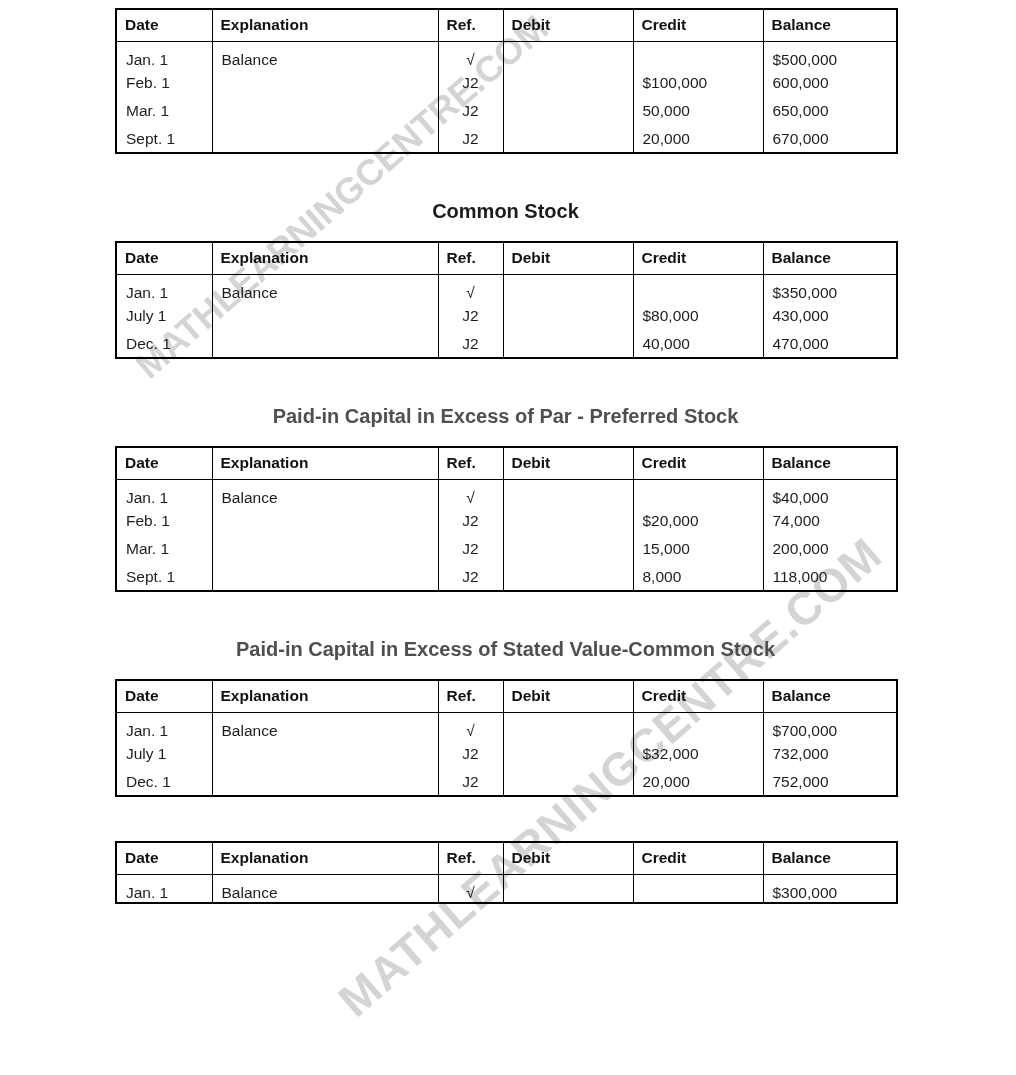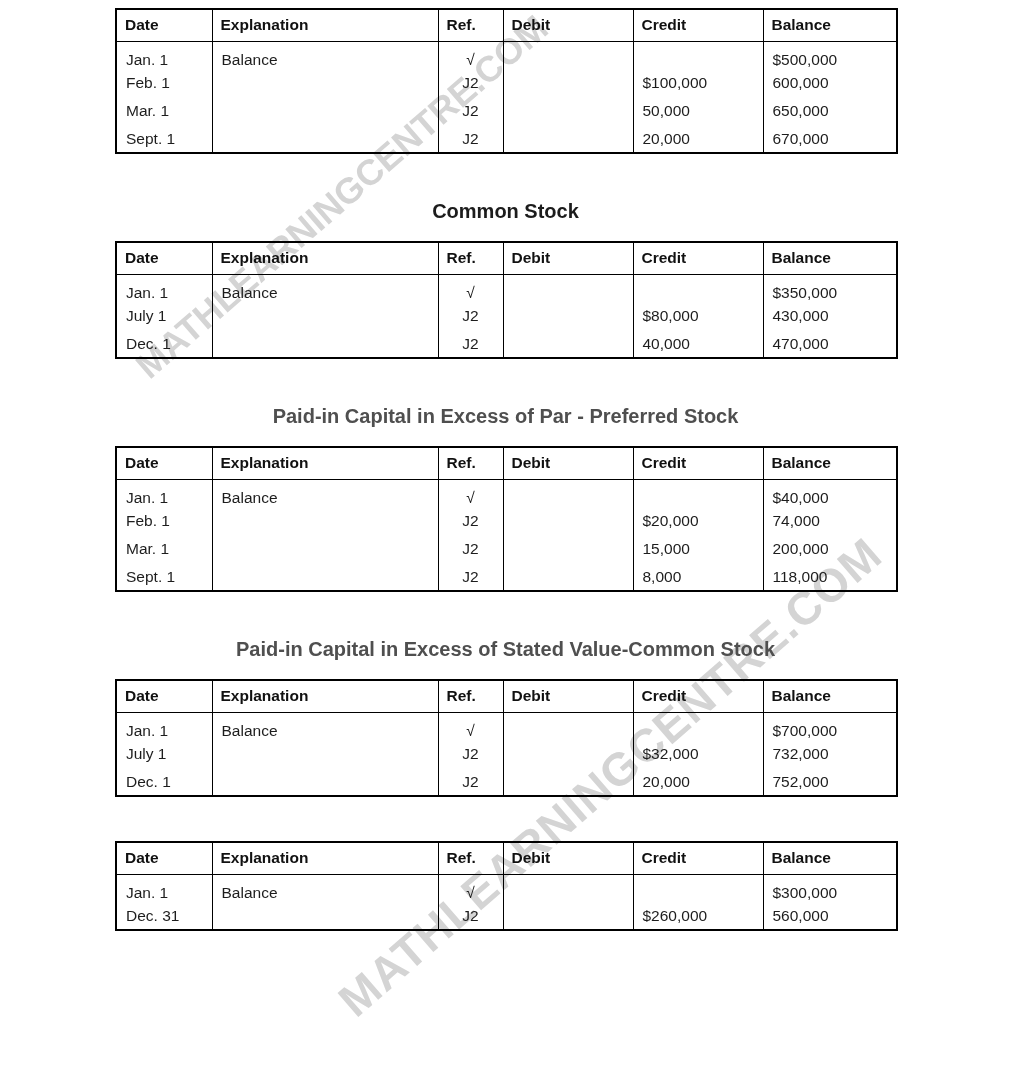--- a/index.html
+++ b/index.html
@@ -330,25 +330,17 @@
       </thead>
       <tbody>
             <tr>
               <td class="c-date">Jan. 1</td>
               <td class="c-explanation">Balance</td>
               <td class="c-ref">√</td>
               <td class="c-debit"></td>
               <td class="c-credit"></td>
               <td class="c-balance">$300,000</td>
             </tr>
-            <tr>
-              <td class="c-date">Dec. 31</td>
-              <td class="c-explanation"></td>
-              <td class="c-ref">J2</td>
-              <td class="c-debit"></td>
-              <td class="c-credit">$260,000</td>
-              <td class="c-balance">560,000</td>
-            </tr>
           </tbody>
     </table>
   </section>
 </main>
 </div>
 
 </body></html>

